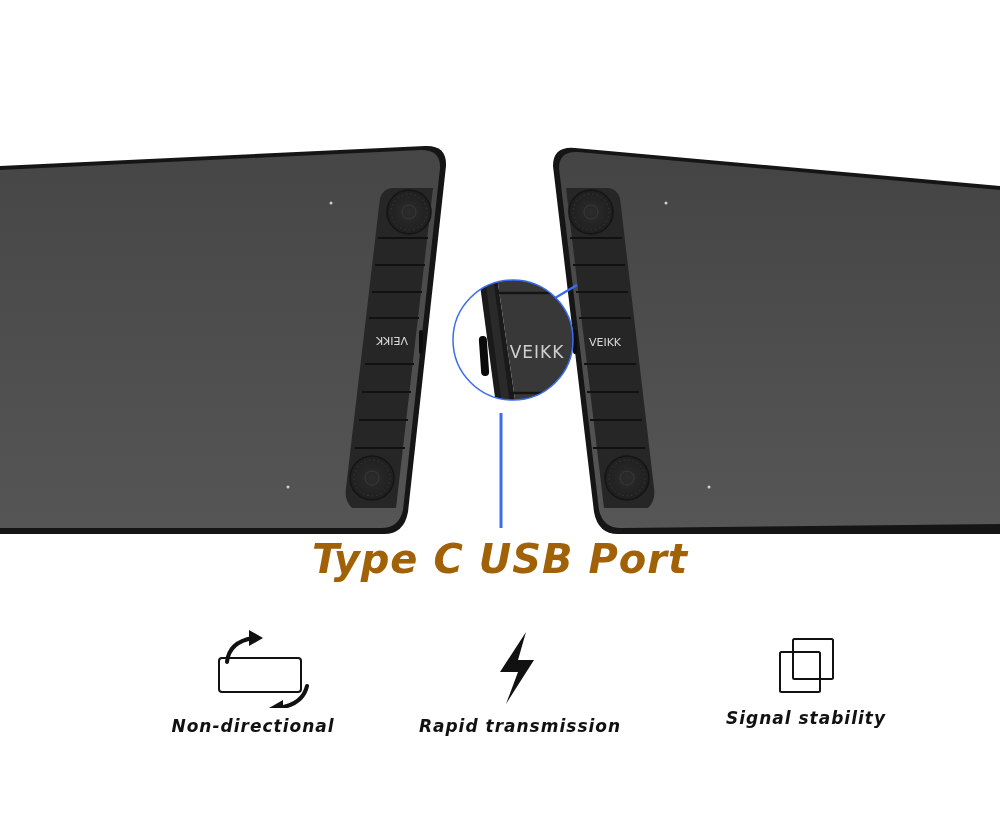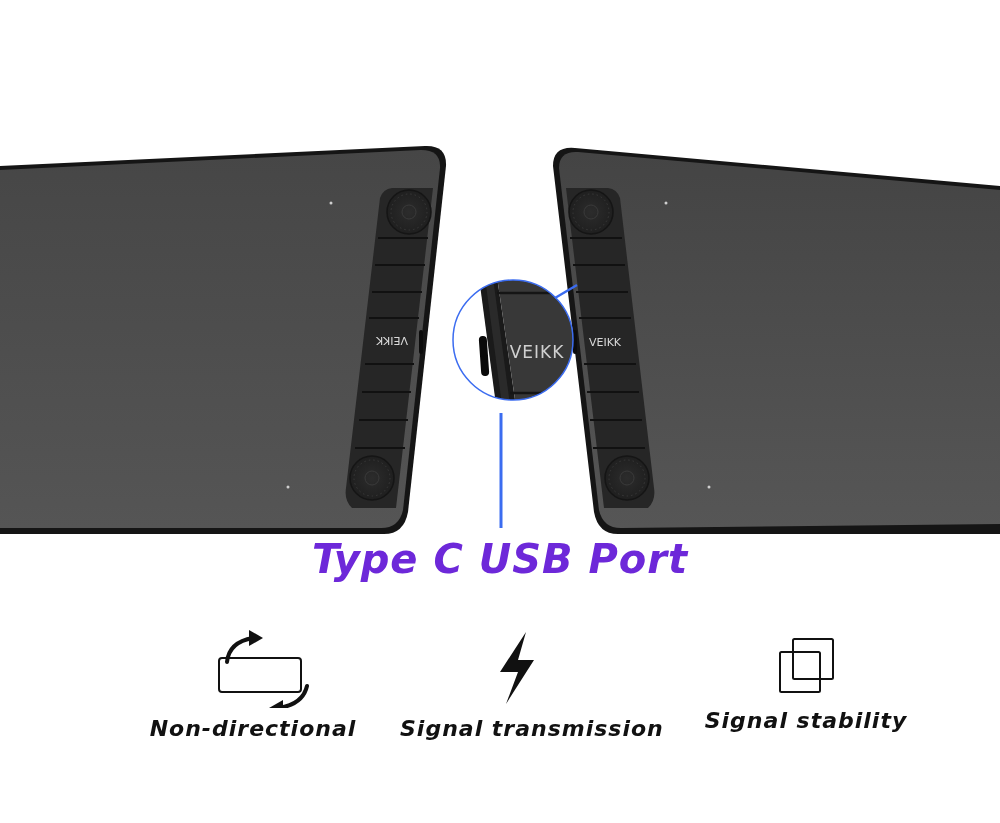--- a/index.html
+++ b/index.html
@@ -2,26 +2,26 @@
 <html><head>
 <meta charset="utf-8">
 <style>
   html, body { margin: 0; padding: 0; background: #ffffff; }
   body { width: 1000px; height: 823px; position: relative; overflow: hidden; font-family: "DejaVu Sans", sans-serif; }
   .stage { position: absolute; left: 0; top: 0; width: 1000px; height: 823px; }
   svg.product { position: absolute; left: 0; top: 0; }
   .headline {
     position: absolute; left: 0; width: 1000px; top: 536px; text-align: center;
     font-family: "DejaVu Sans", sans-serif; font-weight: bold; font-style: italic;
-    font-size: 40px; color: #6d28d9; letter-spacing: 1px;
+    font-size: 40px; color: #a16207; letter-spacing: 1px;
   }
   .feature { position: absolute; text-align: center; }
   .feature .label {
     font-family: "DejaVu Sans", sans-serif; font-weight: bold; font-style: italic;
-    font-size: 22px; color: #111; letter-spacing: 1px; white-space: nowrap;
+    font-size: 17px; color: #111; letter-spacing: 1px; white-space: nowrap;
   }
   .feature svg { display: block; margin: 0 auto; }
 </style>
 </head>
 <body>
 
 <div class="stage">
 
   <svg class="product" width="1000" height="560" viewBox="0 0 1000 560">
     <defs>
@@ -123,21 +123,21 @@
       <path d="M114,58 Q110,76 86,80" fill="none" stroke="#111" stroke-width="4" stroke-linecap="round"></path>
       <path d="M90,72 L76,80 L90,86 Z" fill="#111"></path>
     </svg>
     <div class="label" style="margin-top:8px;">Non-directional</div>
   </div>
 
   <div class="feature" style="left:400px; top:630px; width:240px;">
     <svg width="60" height="76" viewBox="0 0 60 76">
       <path d="M36,2 L10,42 L28,42 L16,74 L44,30 L28,30 Z" fill="#111"></path>
     </svg>
-    <div class="label" style="margin-top:10px;">Signal transmission</div>
+    <div class="label" style="margin-top:10px;">Rapid transmission</div>
   </div>
 
   <div class="feature" style="left:696px; top:636px; width:220px;">
     <svg width="60" height="60" viewBox="0 0 60 60">
       <rect x="17" y="3" width="40" height="40" rx="1.5" fill="none" stroke="#111" stroke-width="2"></rect>
       <rect x="4" y="16" width="40" height="40" rx="1.5" fill="none" stroke="#111" stroke-width="2"></rect>
     </svg>
     <div class="label" style="margin-top:12px;">Signal stability</div>
   </div>
 

